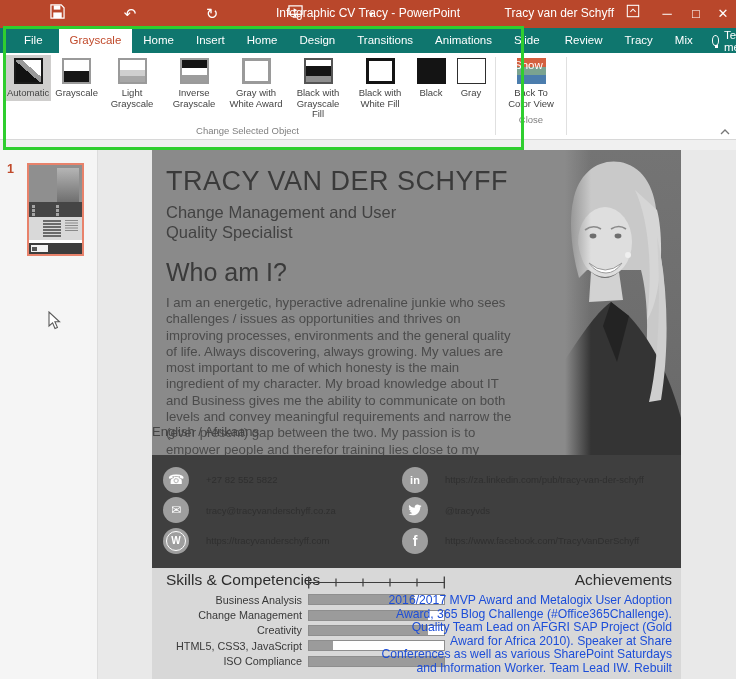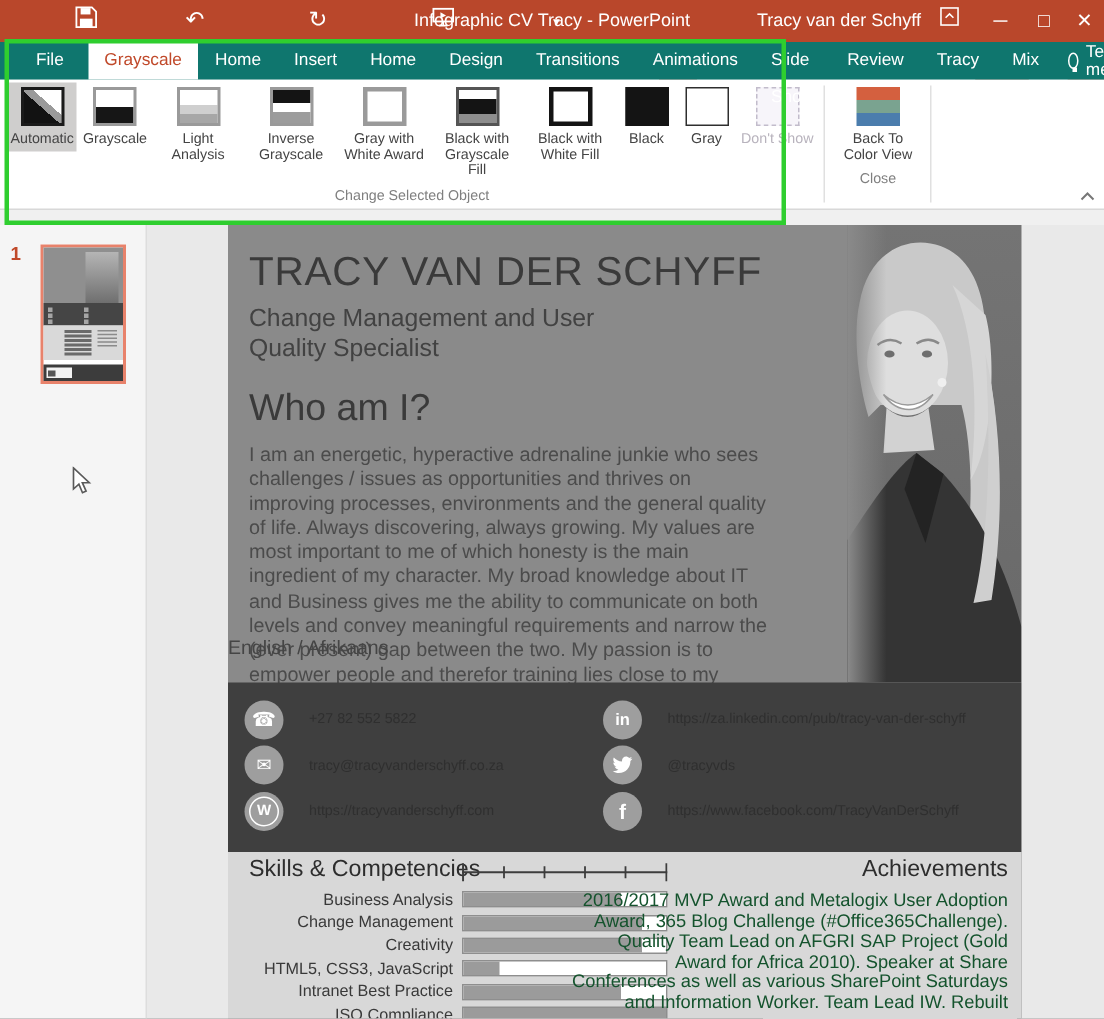--- a/index.html
+++ b/index.html
@@ -92,21 +92,21 @@
 
   #bottomband{left:0;top:418px;width:529px;height:111px;background:#d8d8d8;}
   #skills-h{left:14px;top:3px;font-size:15.5px;font-weight:300;color:#2d2d2d;}
   #ruler{left:156px;top:7px;}
   #skill-rows{position:absolute;left:0;top:24px;width:300px;}
   .srow{display:flex;align-items:center;height:15.4px;}
   .slabel{width:150px;text-align:right;font-size:10.8px;color:#393939;padding-right:6px;}
   .sbar{width:135px;height:9px;background:#fff;border:1px solid #8e8e8e;}
   .sfill{height:9px;background:#9b9b9b;}
   #ach-h{right:9px;top:3px;font-size:15.5px;font-weight:300;color:#2d2d2d;text-align:right;}
-  #ach-p{right:9px;top:26px;width:292px;font-size:12.2px;line-height:13.6px;color:#14532d;text-align:right;}
+  #ach-p{right:9px;top:26px;width:292px;font-size:12.2px;line-height:13.6px;color:#1d4ed8;text-align:right;}
 
   #cursor{left:48px;top:311px;z-index:20;pointer-events:none;}
 </style>
 </head>
 <body>
 
 <div class="abs" id="blobs"></div>
 
 <div class="abs" id="titlebar"></div>
 <div class="qat-ic" style="left:46px">
@@ -169,21 +169,21 @@
           <div class="rbtn selected">
             <div class="sw sw-automatic"></div>
             <div class="rlbl">Automatic</div>
           </div>
           <div class="rbtn">
             <div class="sw sw-grayscale"></div>
             <div class="rlbl">Grayscale</div>
           </div>
           <div class="rbtn">
             <div class="sw sw-light-grayscale"></div>
-            <div class="rlbl">Light Analysis</div>
+            <div class="rlbl">Light Grayscale</div>
           </div>
           <div class="rbtn">
             <div class="sw sw-inverse-grayscale"></div>
             <div class="rlbl">Inverse Grayscale</div>
           </div>
           <div class="rbtn">
             <div class="sw sw-gray-white-fill"></div>
             <div class="rlbl">Gray with White Award</div>
           </div>
           <div class="rbtn">
@@ -194,24 +194,20 @@
             <div class="sw sw-black-white-fill"></div>
             <div class="rlbl">Black with White Fill</div>
           </div>
           <div class="rbtn">
             <div class="sw sw-black"></div>
             <div class="rlbl">Black</div>
           </div>
           <div class="rbtn">
             <div class="sw sw-white"></div>
             <div class="rlbl">Gray</div>
-          </div>
-          <div class="rbtn disabled">
-            <div class="sw sw-dont-show"></div>
-            <div class="rlbl">Don't Show</div>
           </div>
         </div>
         <div class="rgroup-label">Change Selected Object</div>
       </div>
       <div class="gsep"></div>
       <div class="rgroup">
         <div class="rgroup-items">
           <div class="rbtn">
             <div class="sw sw-back-color"></div>
             <div class="rlbl">Back To Color View</div>
@@ -363,26 +359,20 @@
               <div class="sfill" style="width: 88%;"></div>
             </div>
           </div>
           <div class="srow">
             <div class="slabel">HTML5, CSS3, JavaScript</div>
             <div class="sbar">
               <div class="sfill" style="width: 18%;"></div>
             </div>
           </div>
           <div class="srow">
-            <div class="slabel">Intranet Best Practice</div>
-            <div class="sbar">
-              <div class="sfill" style="width: 78%;"></div>
-            </div>
-          </div>
-          <div class="srow">
             <div class="slabel">ISO Compliance</div>
             <div class="sbar">
               <div class="sfill" style="width: 100%;"></div>
             </div>
           </div>
         </div>
       <div class="abs" id="ach-h">Achievements</div>
       <div class="abs" id="ach-p">2016/2017 MVP Award and Metalogix User Adoption Award, 365 Blog Challenge (#Office365Challenge). Quality Team Lead on AFGRI SAP Project (Gold Award for Africa 2010).  Speaker at Share Conferences as well as various SharePoint Saturdays and Information Worker. Team Lead IW. Rebuilt</div>
     </div>
   </div>

